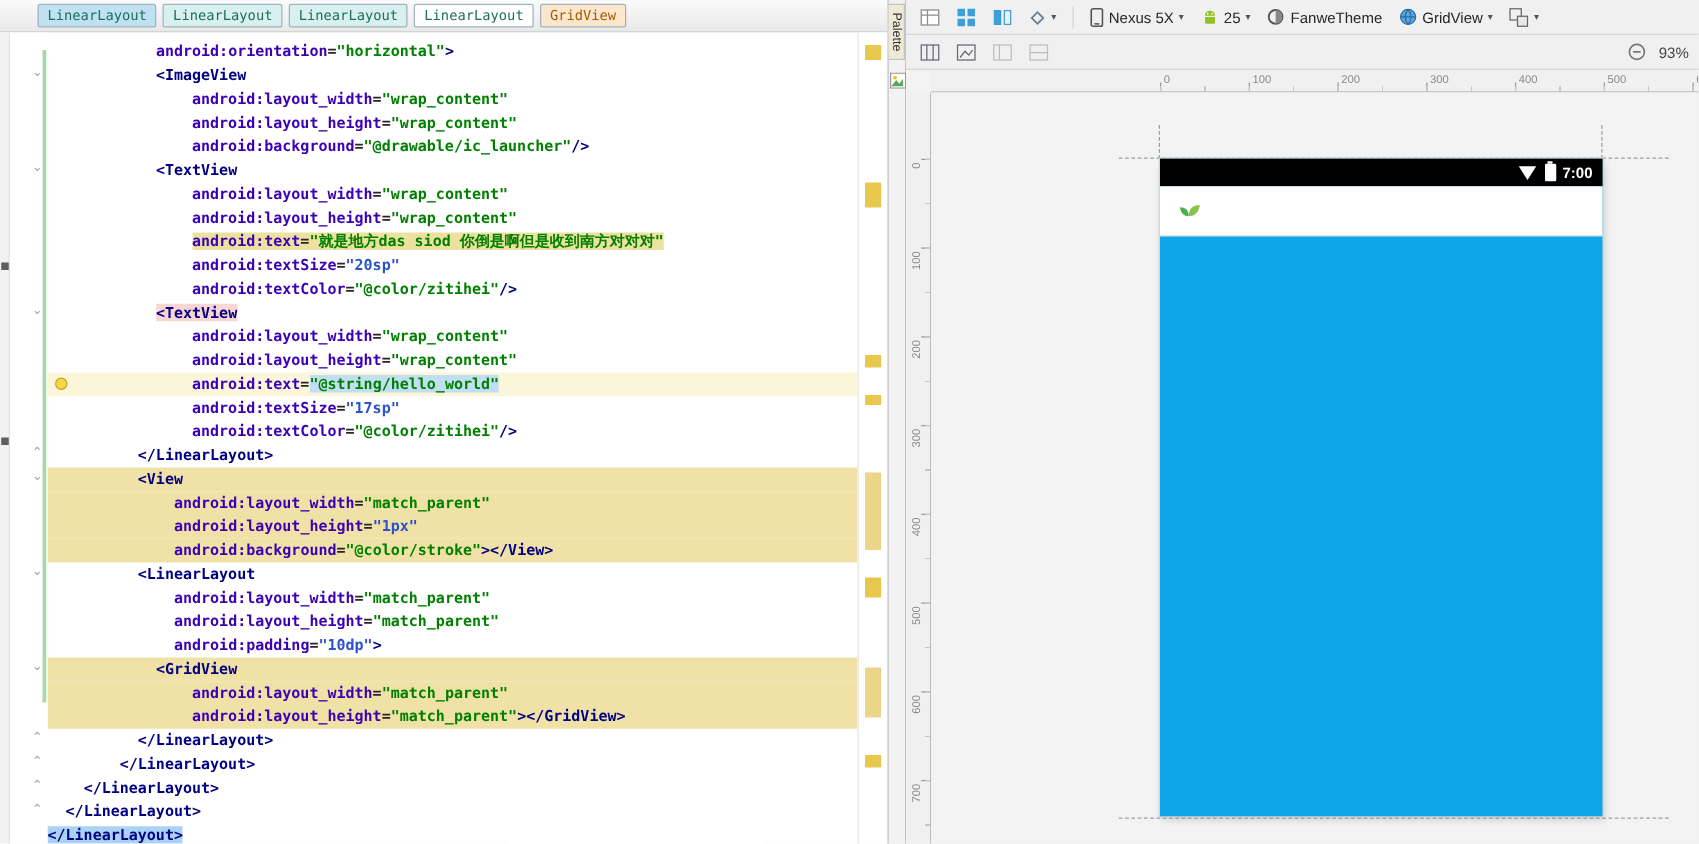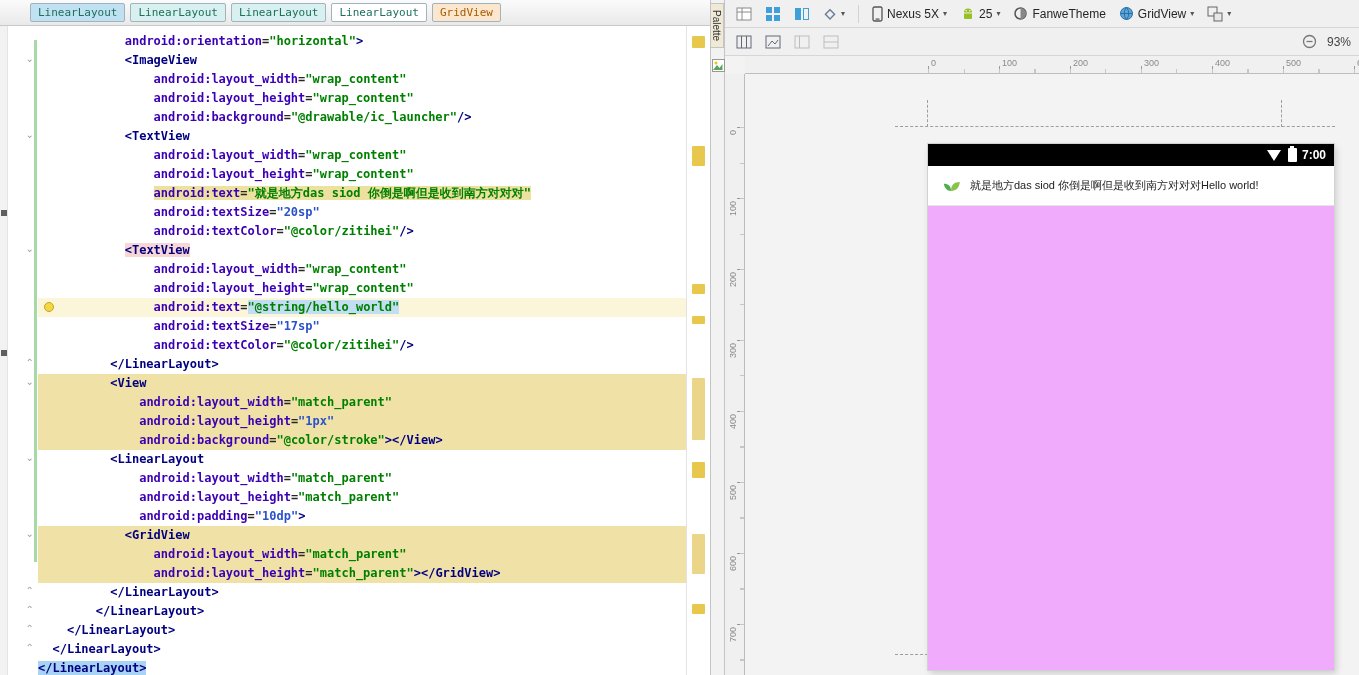--- a/index.html
+++ b/index.html
@@ -56,21 +56,21 @@
 .h-ruler .lab{position:absolute;top:2px;}
 .h-ruler .tick-v{position:absolute;bottom:0;width:1px;height:7px;background:#9a9a9a;}
 .h-ruler:after{content:"";position:absolute;left:183px;right:0;bottom:0;height:4px;background:repeating-linear-gradient(to right,#c6c6c6 0 1px,transparent 1px 35.5px);}
 .v-ruler{position:absolute;top:18px;left:0;bottom:0;width:20px;background:#f0f0f0;border-right:1px solid #bdbdbd;font-size:9px;color:#8a8a8a;overflow:hidden;}
 .v-ruler .vlab{position:absolute;left:3px;writing-mode:vertical-rl;transform:rotate(180deg);}
 .v-ruler .tick-h{position:absolute;right:0;height:1px;width:7px;background:#9a9a9a;}
 .v-ruler:after{content:"";position:absolute;top:53px;bottom:0;right:0;width:4px;background:repeating-linear-gradient(to bottom,#c6c6c6 0 1px,transparent 1px 35.5px);}
 .canvas{position:absolute;left:20px;top:18px;right:0;bottom:0;background:#f3f3f3;}
 .dash-h{position:absolute;border-top:1px dashed #9e9e9e;height:0;}
 .dash-v{position:absolute;border-left:1px dashed #9e9e9e;width:0;}
-.phone{position:absolute;left:183px;top:70px;width:406px;height:526px;background:#f0abfc;box-shadow:0 0 0 1px #d2d2d2,2px 3px 7px rgba(0,0,0,.18);}
+.phone{position:absolute;left:183px;top:53px;width:354px;height:526px;background:#0ea5e9;box-shadow:0 0 0 1px #d2d2d2,2px 3px 7px rgba(0,0,0,.18);}
 .statusbar{height:22px;background:#000;display:flex;align-items:center;justify-content:flex-end;padding:0 8px;gap:5px;}
 .wifi{width:0;height:0;border-left:7px solid transparent;border-right:7px solid transparent;border-top:11px solid #fff;margin-top:1px;}
 .battery{width:9px;height:14px;background:#fff;border-radius:1px;position:relative;margin-left:2px;}
 .battery:before{content:"";position:absolute;top:-2px;left:2.5px;width:4px;height:2px;background:#fff;}
 .time{color:#fff;font-size:12px;font-weight:bold;}
 .actionbar{height:40px;background:#000;display:flex;align-items:center;padding:0 9px;gap:9px;border-bottom:2px solid #33b5e5;}
 .app-title{color:#fff;font-size:13px;}
 .content-row{height:40px;background:#fff;border-bottom:1px solid #e4e4e4;display:flex;align-items:center;padding:0 12px;gap:8px;color:#222;font-size:11px;overflow:hidden;white-space:nowrap;}
 </style>
 </head>
@@ -327,20 +327,19 @@
           <div class="statusbar">
             <span class="wifi"></span>
             <span class="battery"></span>
             <span class="time">7:00</span>
           </div>
           <div class="content-row">
             <span><svg width="22" height="22" viewBox="0 0 26 26">
                   <path d="M13 20c0-7 3.5-10.5 10.5-10.5-1 7-4.5 10.5-10.5 10.5z" fill="#8bc34a"></path>
                   <path d="M13 20c0-5.5-3-8.5-8.5-8.5 1 5.5 4 8.5 8.5 8.5z" fill="#4caf50"></path>
                 </svg></span>
-            <span>就是地方das siod 你倒是啊但是收到南方对对对Hello world!</span>
           </div>
         </div>
       </div>
     </div>
 
   </div>
 </div>
 
 </body></html>

